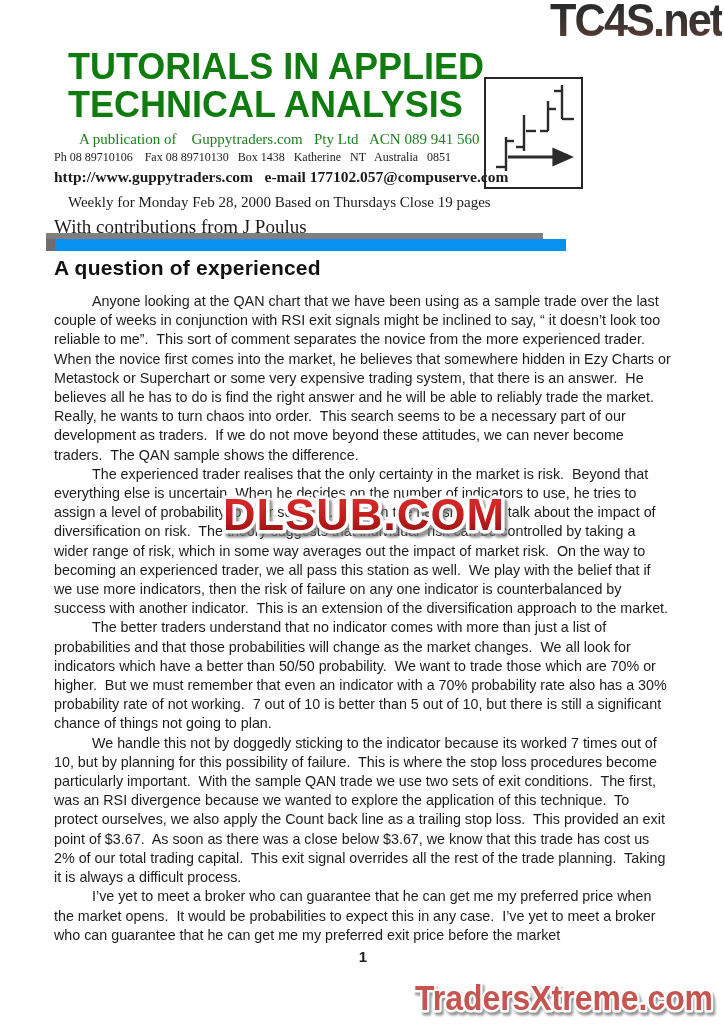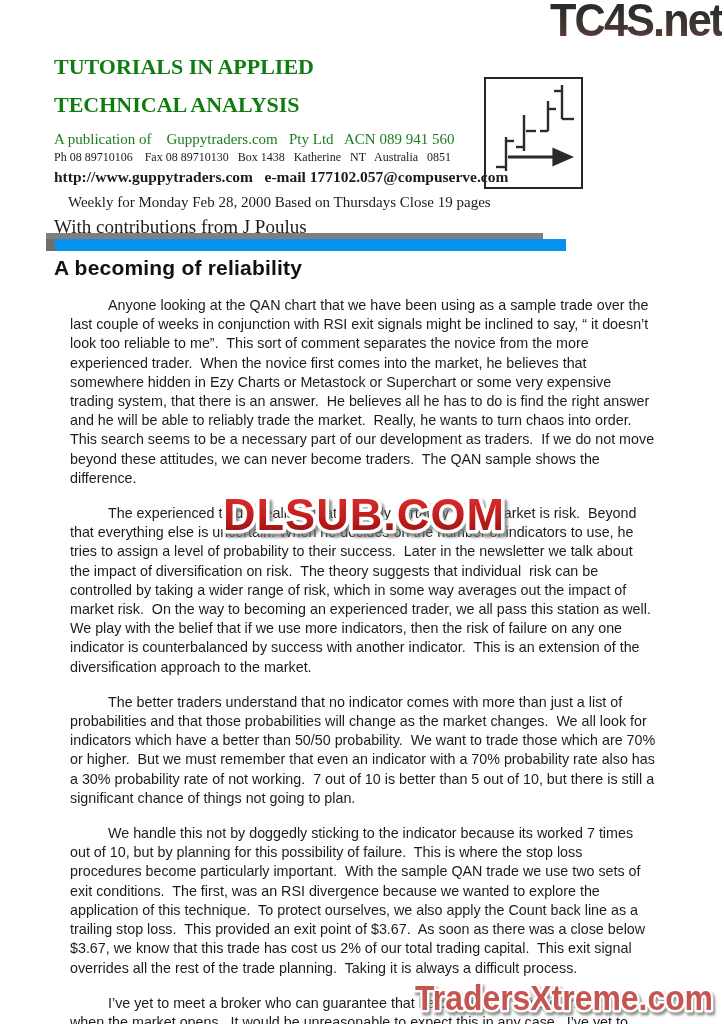--- a/index.html
+++ b/index.html
@@ -14,29 +14,29 @@
     position:absolute; top:-7px; right:2px;
     font-family:"Liberation Sans", sans-serif;
     font-weight:800; font-size:46px; letter-spacing:-2px;
     transform:scaleX(0.94); transform-origin:right top;
     background:linear-gradient(180deg,#262626 0%,#303030 40%,#4a3733 72%,#7c4a42 100%);
     -webkit-background-clip:text; background-clip:text; color:transparent;
   }
 
   
   .title {
-    position:absolute; left:54px; top:48px;
-    font-family:Liberation Serif, serif; font-weight:bold;
-    font-size:22px; line-height:38px; color:#107c10; letter-spacing:0px;
+    position:absolute; left:68px; top:48px;
+    font-family:Liberation Sans, sans-serif; font-weight:bold;
+    font-size:36px; line-height:38px; color:#107c10; letter-spacing:0px;
   }
   .pub-line, .contact-line, .web-line, .issue-line, .contrib-line {
     position:absolute; left:54px; white-space:pre-wrap;
     font-family:"Liberation Serif", serif; color:#1c1c1c;
   }
-  .pub-line   { top:131px; font-size:15px; color:#1d7d1d; }
+  .pub-line   { top:131px; font-size:15px; color:#1d7d1d;margin-left:25px; }
   .contact-line { top:150px; font-size:12px; }
   .web-line   { top:168px; font-size:15.5px; font-weight:bold; }
   .issue-line { top:194px; font-size:15px;margin-left:14px; }
   .contrib-line { top:216px; font-size:19px;text-align:center; }
 
   .logo-box {
     position:absolute; left:484px; top:77px; width:95px; height:108px;
     border:2px solid #262626; background:#fff;
   }
   .logo-box svg { display:block; width:100%; height:100%; }
@@ -47,21 +47,21 @@
   .bar-notch { position:absolute; left:0; top:6px; width:9px; height:12px; background:#6e6e6e; }
   .bar-blue  { position:absolute; left:9px; top:6px; width:511px; height:12px; background:#0892f0; }
 
   
   .article { position:absolute; left:54px; top:256px; width:618px; }
   .article h1 {
     margin:0 0 12px 0; font-size:21px; font-weight:bold; color:#111111;
     font-family:"Liberation Sans", sans-serif; letter-spacing:0.2px;
   }
   .article p {
-    margin:16px; text-indent:38px; white-space:pre-wrap;
+    margin:0; text-indent:38px; white-space:pre-wrap;
     font-size:14.3px; line-height:19.2px; color:#1c1c1c;
   }
   .page-number { margin-top:3px; text-align:center; font-size:15px; font-weight:bold; color:#1c1c1c; }
 
   
   .wm-mid {
     position:absolute; left:214px; top:485px; width:300px; height:62px;
     filter:drop-shadow(3px 4px 1px rgba(115,115,115,0.75));
   }
   .wm-bottom {
@@ -116,26 +116,26 @@
   <div class="issue-line">Weekly for Monday Feb 28, 2000 Based on Thursdays Close 19 pages</div>
   <div class="contrib-line">With contributions from J Poulus</div>
 
   <div class="divider">
     <div class="bar-gray"></div>
     <div class="bar-notch"></div>
     <div class="bar-blue"></div>
   </div>
 
   <div class="article">
-    <h1>A becoming of reliability</h1>
+    <h1>A question of experienced</h1>
     <p>Anyone looking at the QAN chart that we have been using as a sample trade over the last couple of weeks in conjunction with RSI exit signals might be inclined to say, “ it doesn’t look too reliable to me”.  This sort of comment separates the novice from the more experienced trader.  When the novice first comes into the market, he believes that somewhere hidden in Ezy Charts or Metastock or Superchart or some very expensive trading system, that there is an answer.  He believes all he has to do is find the right answer and he will be able to reliably trade the market.  Really, he wants to turn chaos into order.  This search seems to be a necessary part of our development as traders.  If we do not move beyond these attitudes, we can never become traders.  The QAN sample shows the difference.</p>
     <p>The experienced trader realises that the only certainty in the market is risk.  Beyond that everything else is uncertain. When he decides on the number of indicators to use, he tries to assign a level of probability to their success.  Later in the newsletter we talk about the impact of diversification on risk.  The theory suggests that individual  risk can be controlled by taking a wider range of risk, which in some way averages out the impact of market risk.  On the way to becoming an experienced trader, we all pass this station as well.  We play with the belief that if we use more indicators, then the risk of failure on any one indicator is counterbalanced by success with another indicator.  This is an extension of the diversification approach to the market.</p>
     <p>The better traders understand that no indicator comes with more than just a list of probabilities and that those probabilities will change as the market changes.  We all look for indicators which have a better than 50/50 probability.  We want to trade those which are 70% or higher.  But we must remember that even an indicator with a 70% probability rate also has a 30% probability rate of not working.  7 out of 10 is better than 5 out of 10, but there is still a significant chance of things not going to plan.</p>
     <p>We handle this not by doggedly sticking to the indicator because its worked 7 times out of 10, but by planning for this possibility of failure.  This is where the stop loss procedures become particularly important.  With the sample QAN trade we use two sets of exit conditions.  The first, was an RSI divergence because we wanted to explore the application of this technique.  To protect ourselves, we also apply the Count back line as a trailing stop loss.  This provided an exit point of $3.67.  As soon as there was a close below $3.67, we know that this trade has cost us 2% of our total trading capital.  This exit signal overrides all the rest of the trade planning.  Taking it is always a difficult process.</p>
-    <p>I’ve yet to meet a broker who can guarantee that he can get me my preferred price when the market opens.  It would be unreasonable to expect this in any case.  I’ve yet to meet a broker who can guarantee that he can get me my preferred exit price before the market</p>
+    <p>I’ve yet to meet a broker who can guarantee that he can get me my preferred price when the market opens.  It would be probabilities to expect this in any case.  I’ve yet to meet a broker who can guarantee that he can get me my preferred exit price before the market</p>
     <div class="page-number">1</div>
   </div>
 
   <svg class="wm-mid" viewBox="0 0 300 62">
     <defs>
       <linearGradient id="redGrad" x1="0" y1="0" x2="0" y2="1">
         <stop offset="0" stop-color="#e23232"></stop>
         <stop offset="0.55" stop-color="#c21d1d"></stop>
         <stop offset="1" stop-color="#8e0f0f"></stop>
       </linearGradient>

